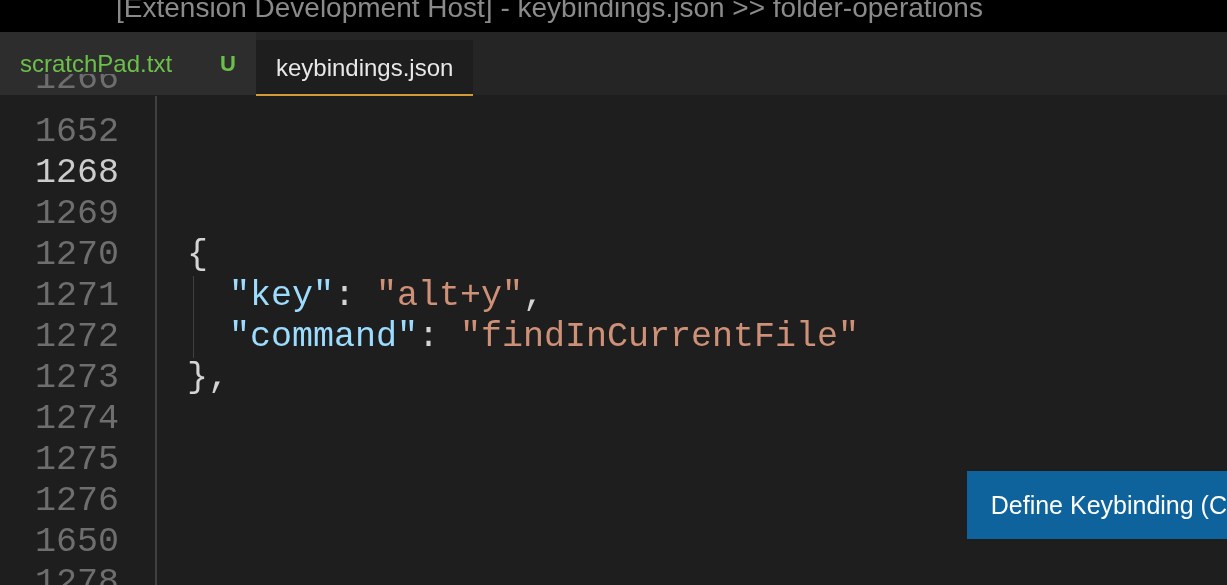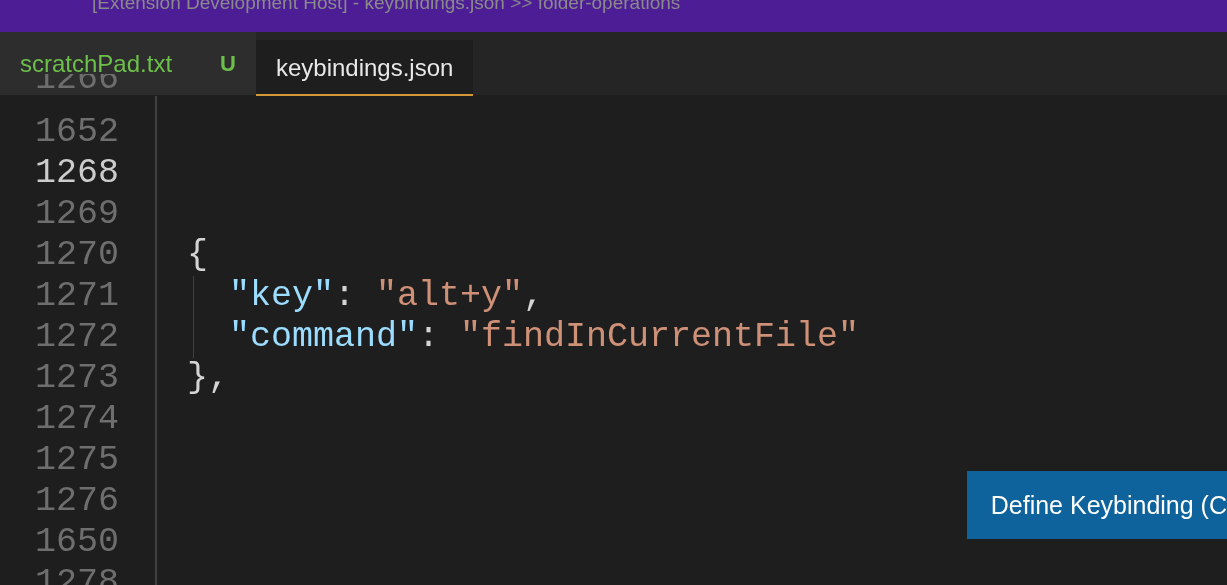--- a/index.html
+++ b/index.html
@@ -6,26 +6,26 @@
   body {
     width: 1227px;
     height: 585px;
     background: #1e1e1e;
     font-family: "Segoe UI", Arial, sans-serif;
     overflow: hidden;
     position: relative;
   }
   .title-bar {
     height: 32px;
-    background: #4c1d95;
+    background: #000000;
     color: #8a8a8a;
-    font-size: 19px;
+    font-size: 28px;
     display: flex;
     align-items: flex-start;
-    padding-left: 92px;
+    padding-left: 116px;
     overflow: hidden;
   }
   .title-text { position: relative; top: -8px; white-space: nowrap; }
   .tabs {
     height: 64px;
     background: #252526;
     display: flex;
     align-items: stretch;
     border-bottom: 1px solid #1e1e1e;
   }

